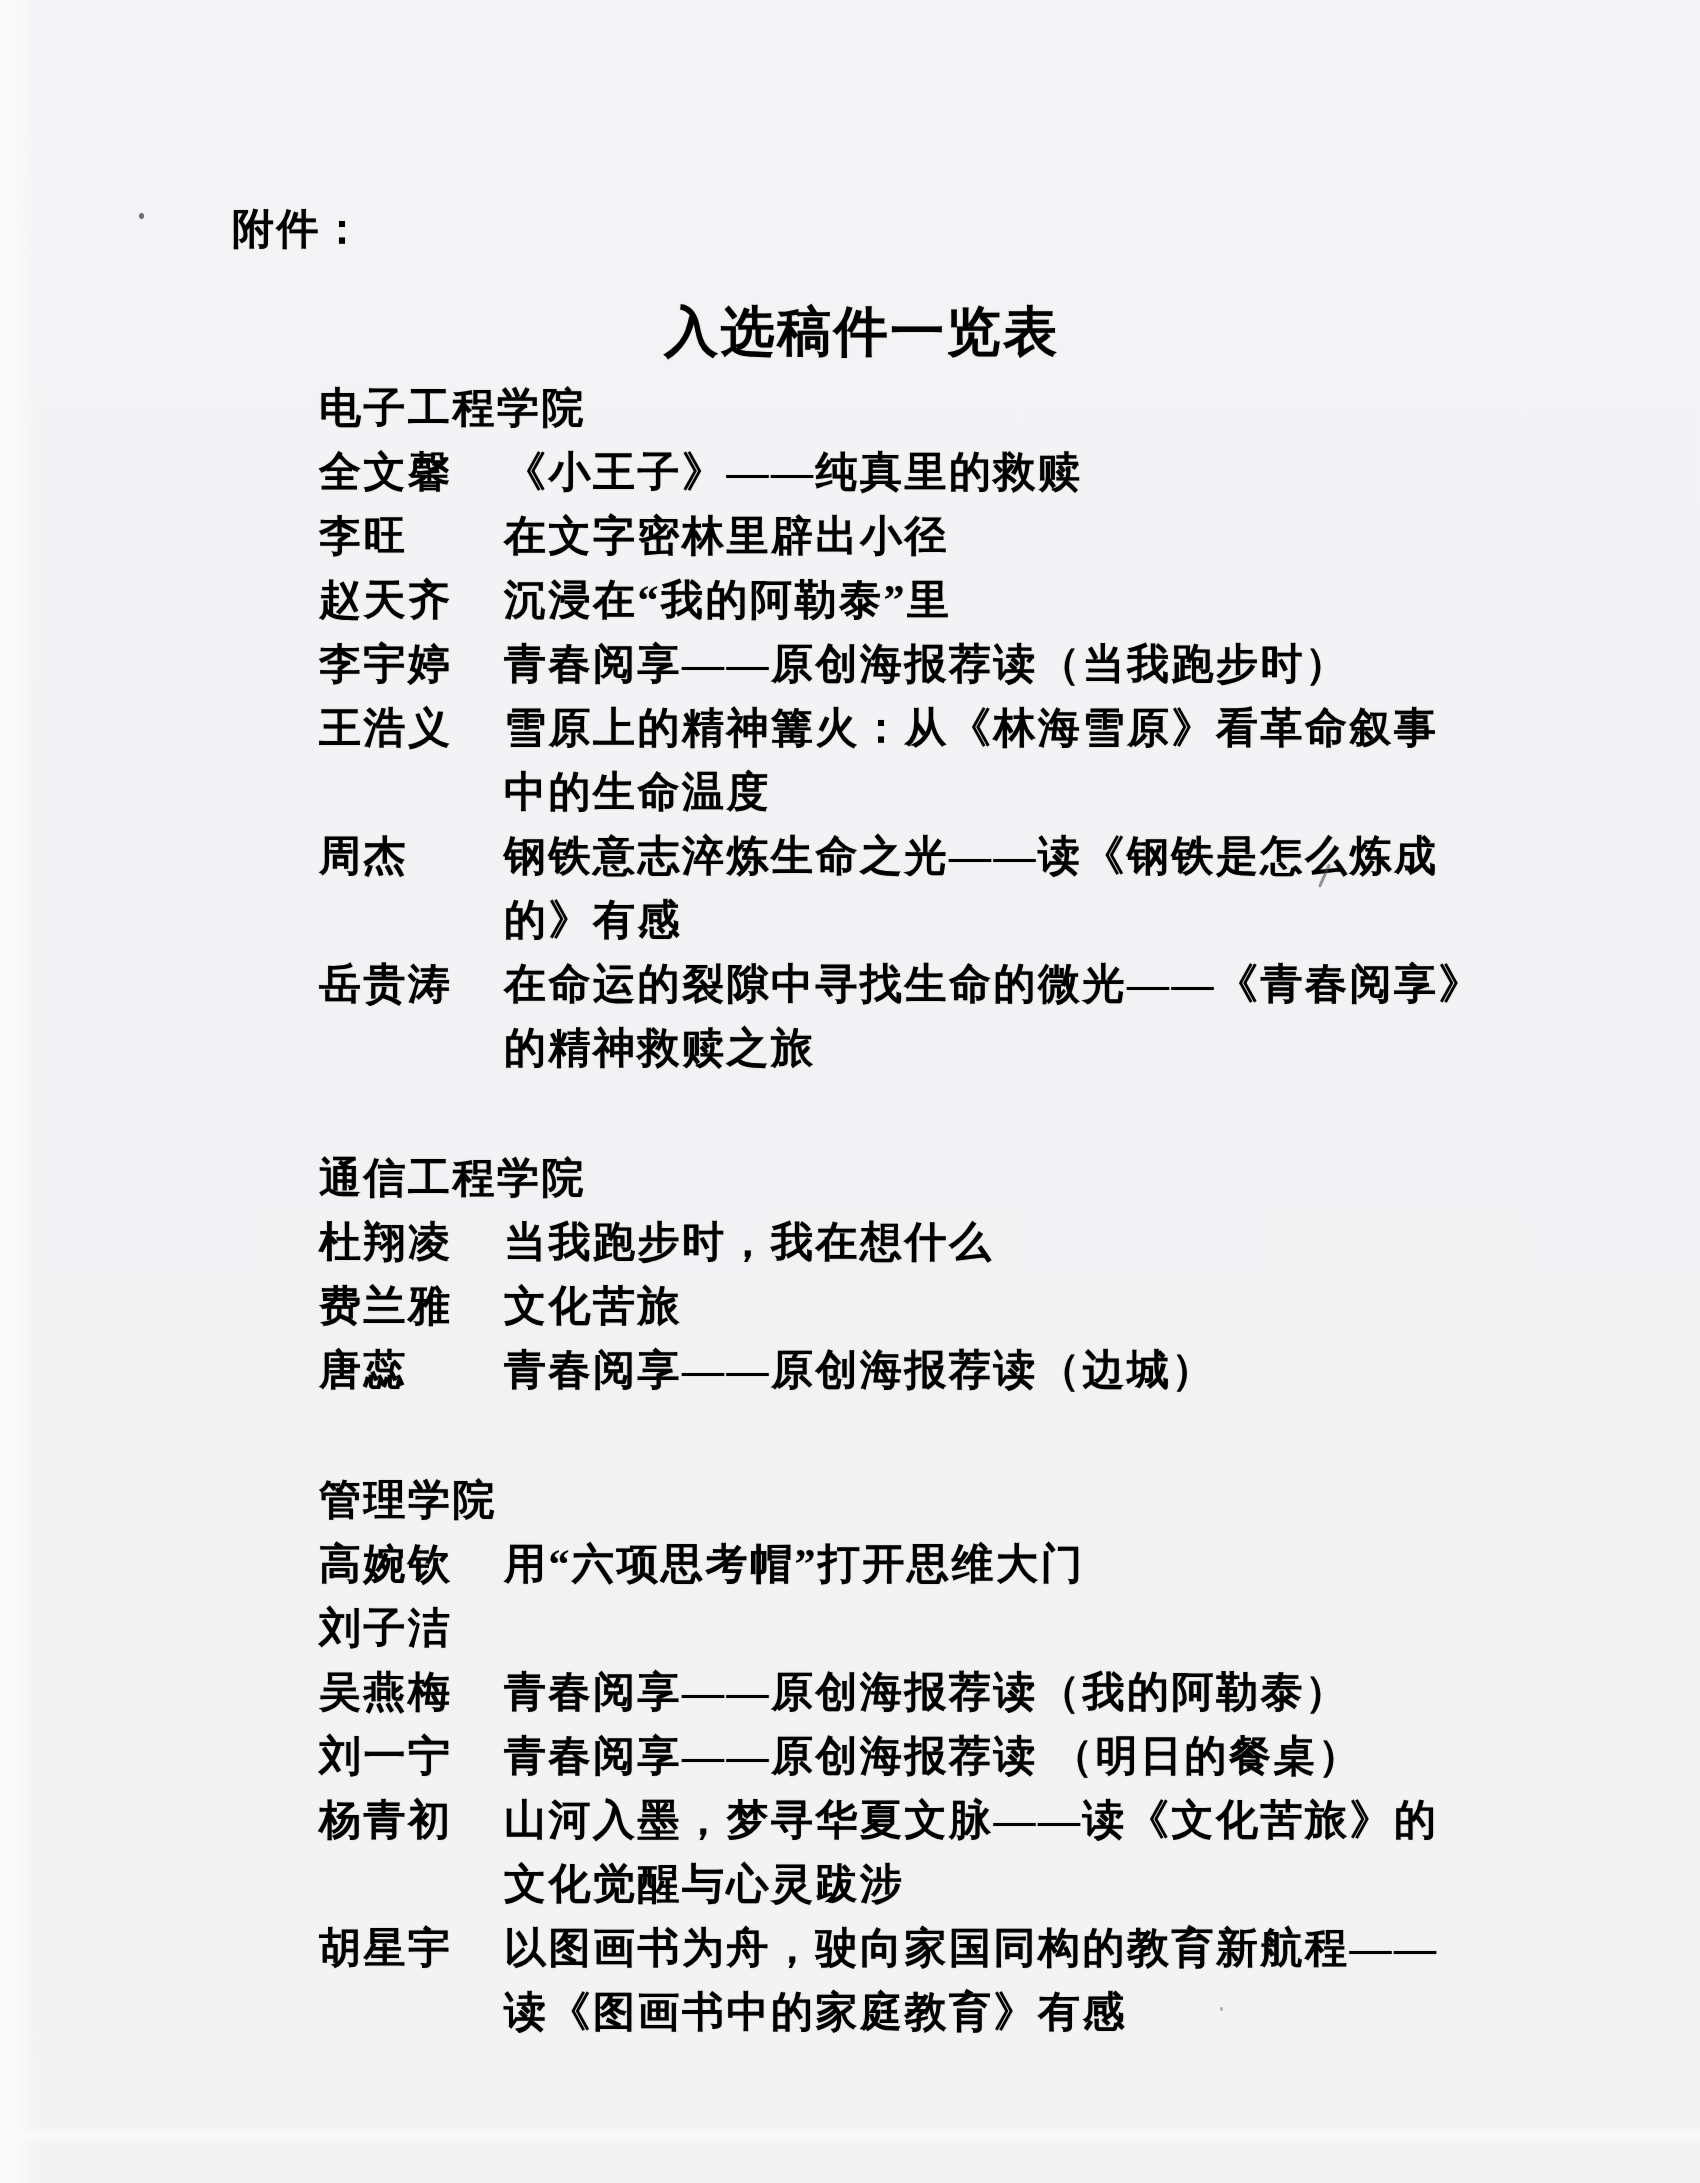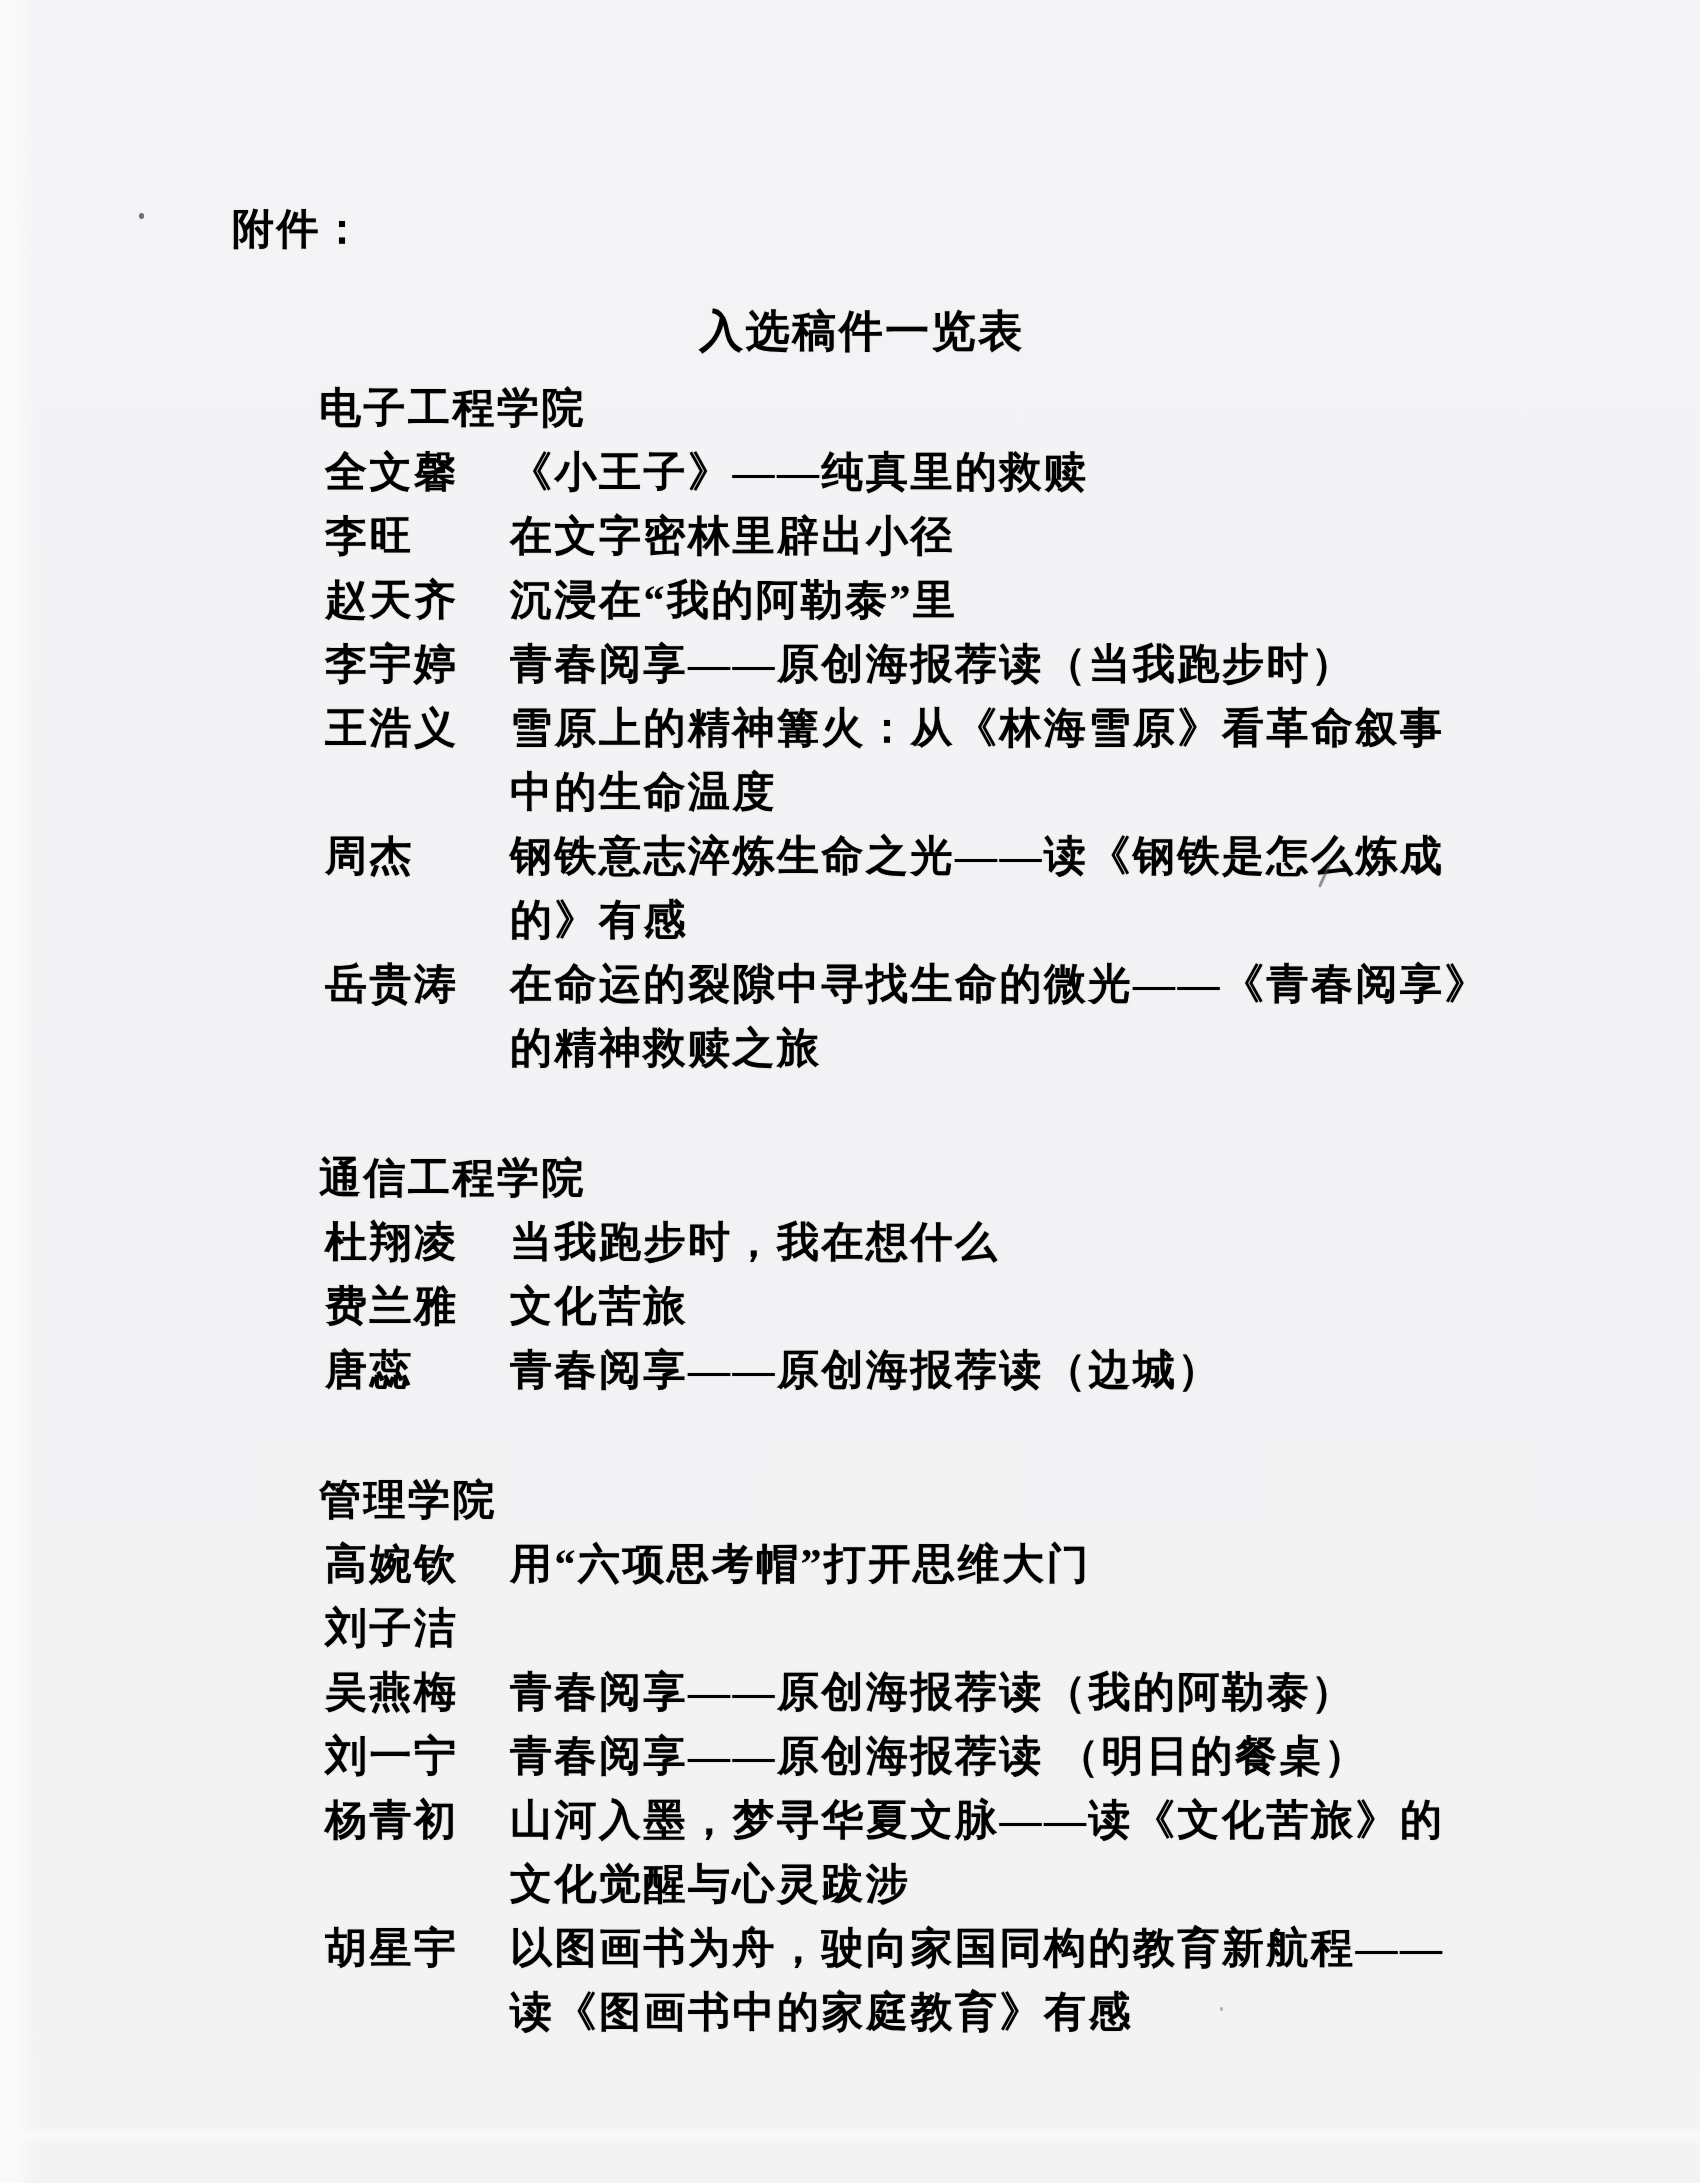--- a/index.html
+++ b/index.html
@@ -24,33 +24,32 @@
     line-height: 64px;
     letter-spacing: 2.5px;
     text-shadow: 0 0 1.2px rgba(25,25,30,0.4);
   }
   .attachment {
     margin: 0;
   }
   .title {
     text-align: center;
     margin-top: 39px;
-    font-size: 44px;
+    font-size: 54px;
   }
   .section {
     margin-left: 87px;
   }
   .section.first { margin-top: 11.6px; }
   .section.gap   { margin-top: 66px; }
   .section-header { }
   .entry { display: flex; align-items: flex-start; }
   .entry .author {
     width: 185px;
     flex: 0 0 185px;
-    margin-left: 6px;
   }
   .entry .work {
     flex: 1 1 auto;
     white-space: pre-line;
   }
   
   .speck {
     position: absolute;
     background: rgba(45,45,50,0.8);
     border-radius: 50%;

